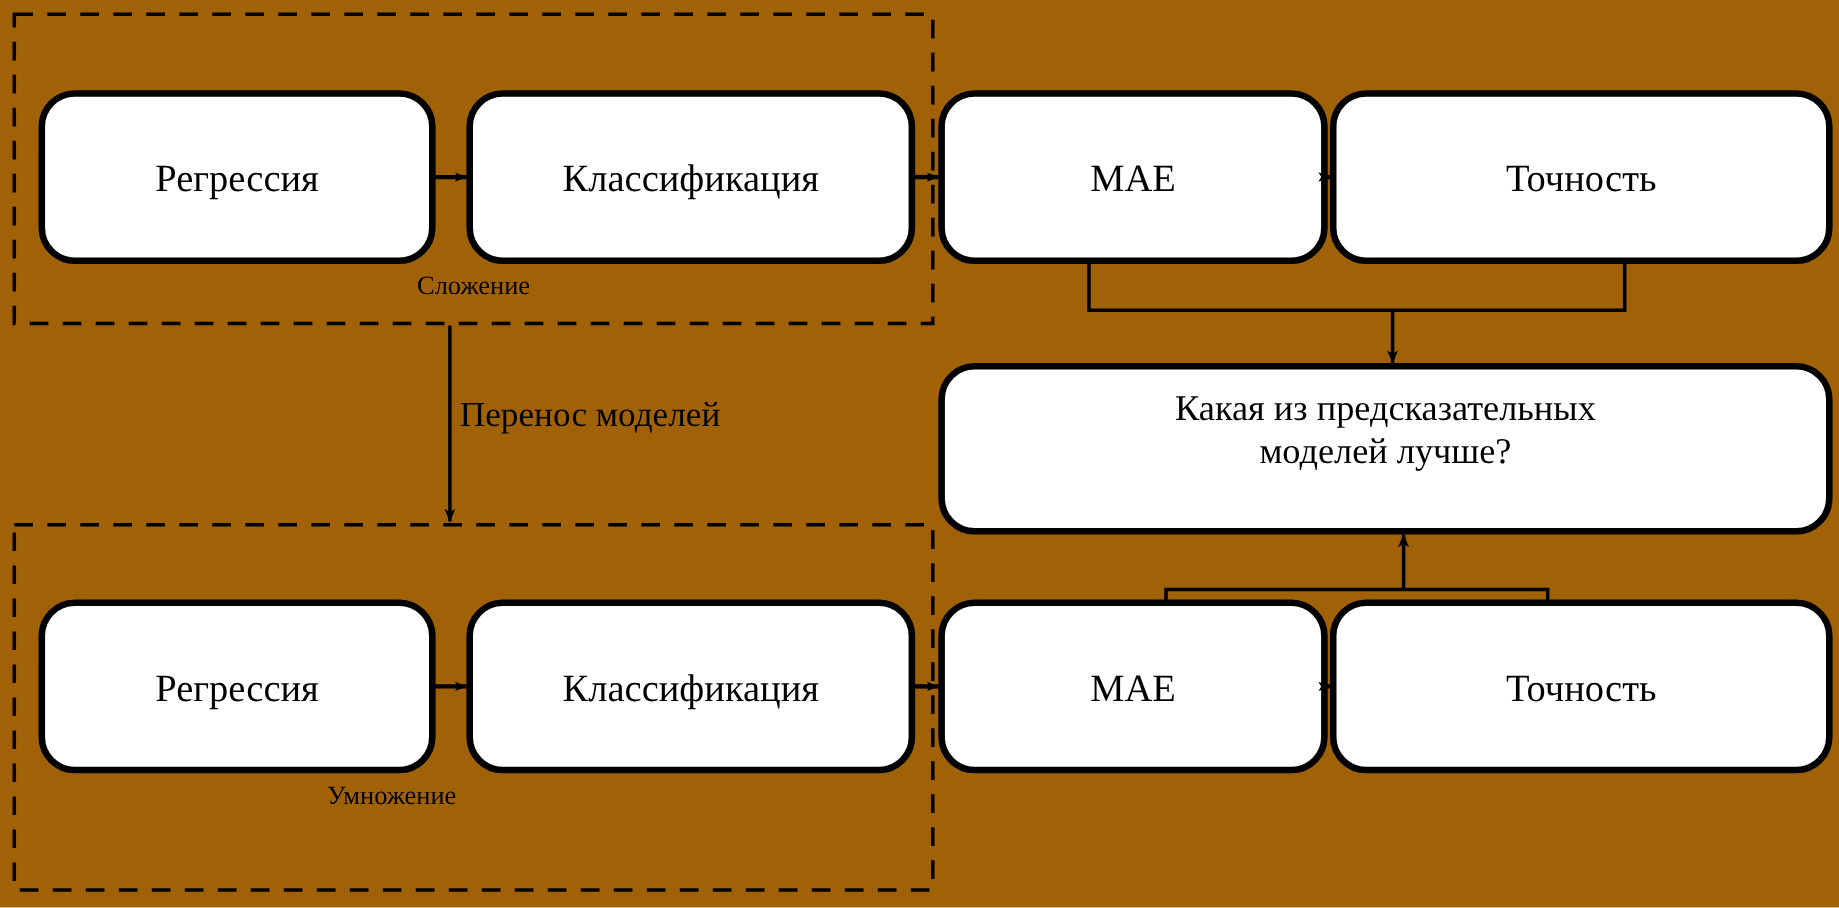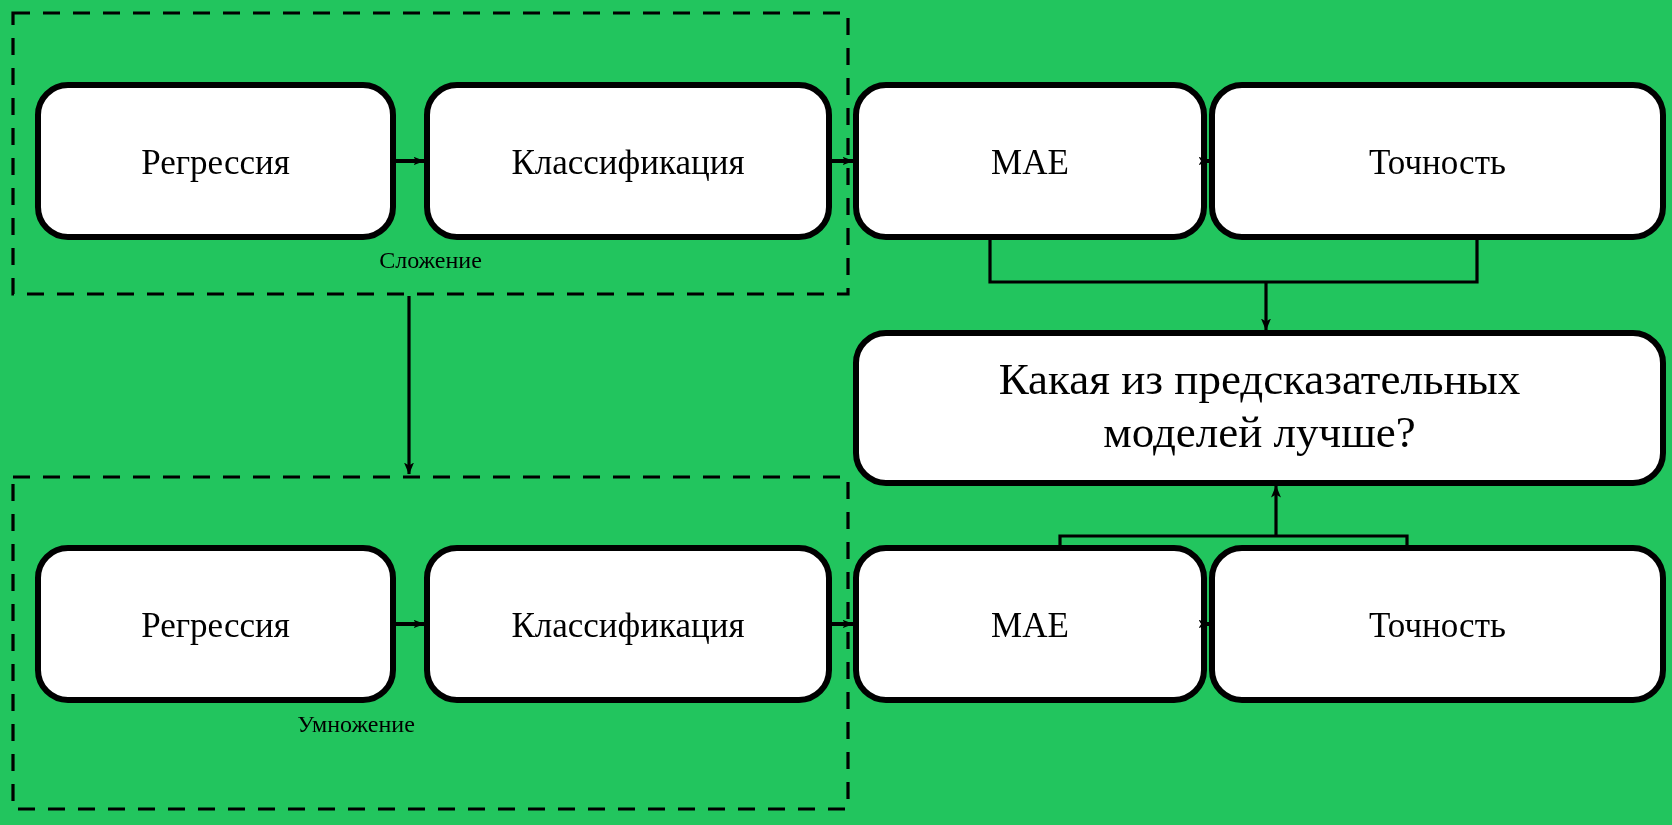--- a/index.html
+++ b/index.html
@@ -7,21 +7,21 @@
     padding: 0;
     background: #ffffff;
   }
   body {
     font-family: "Liberation Serif", "DejaVu Serif", serif;
   }
   #canvas {
     position: relative;
     width: 1672px;
     height: 825px;
-    background: #22c55e;
+    background: #a16207;
     overflow: hidden;
   }
   #diagram-svg {
     position: absolute;
     top: 0;
     left: 0;
     width: 1672px;
     height: 825px;
   }
   .grp-label, .node-label, .edge-label {
@@ -29,21 +29,21 @@
     color: #000000;
     text-align: center;
     white-space: pre;
     line-height: 1.18;
     pointer-events: none;
   }
   .node-label {
     font-size: 35px;
   }
   .node-label.two-line {
-    font-size: 45px;
+    font-size: 33px;
   }
   .grp-label {
     font-size: 24px;
   }
   .edge-label {
     font-size: 32px;
   }
 </style>
 </head>
 <body>
@@ -119,14 +119,15 @@
   <div class="node-label" style="left:427px; top:605px; width:402px;">Классификация</div>
 
   <div class="node-label" style="left:856px; top:605px; width:348px;">MAE</div>
 
   <div class="node-label" style="left:1212px; top:605px; width:451px;">Точность</div>
 
   <div class="grp-label" style="left:13px; top:246px; width:835px;">Сложение</div>
 
   <div class="grp-label" style="left:13px; top:710px; width:686px;">Умножение</div>
 
+  <div class="edge-label" style="left:418px; top:358px; width:340px; text-align:left;">Перенос моделей</div>
 
 </div>
 
 </body></html>

